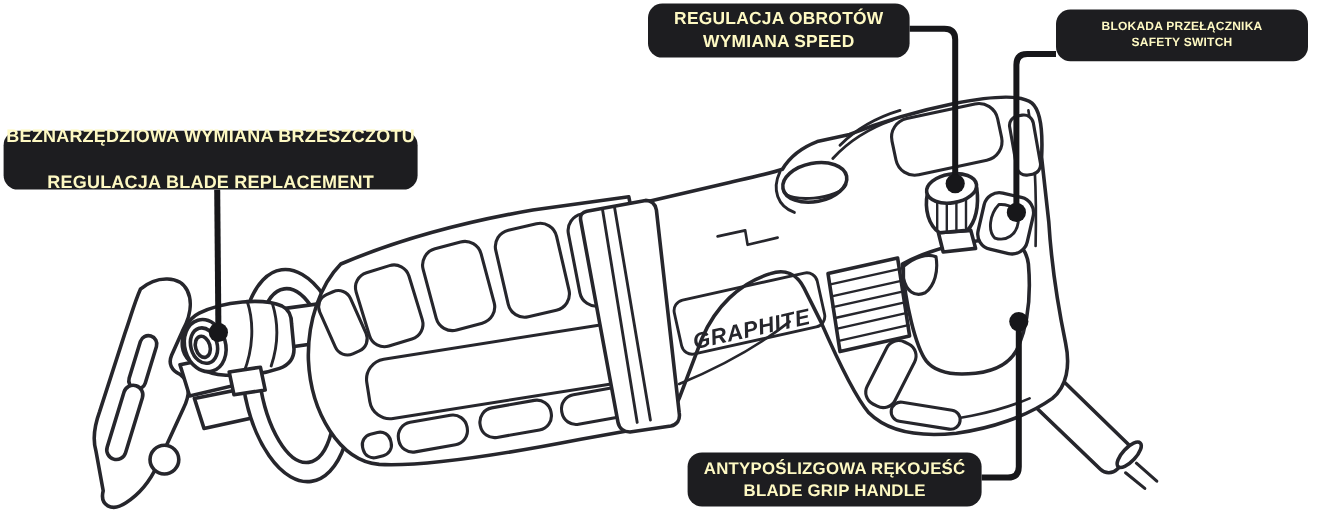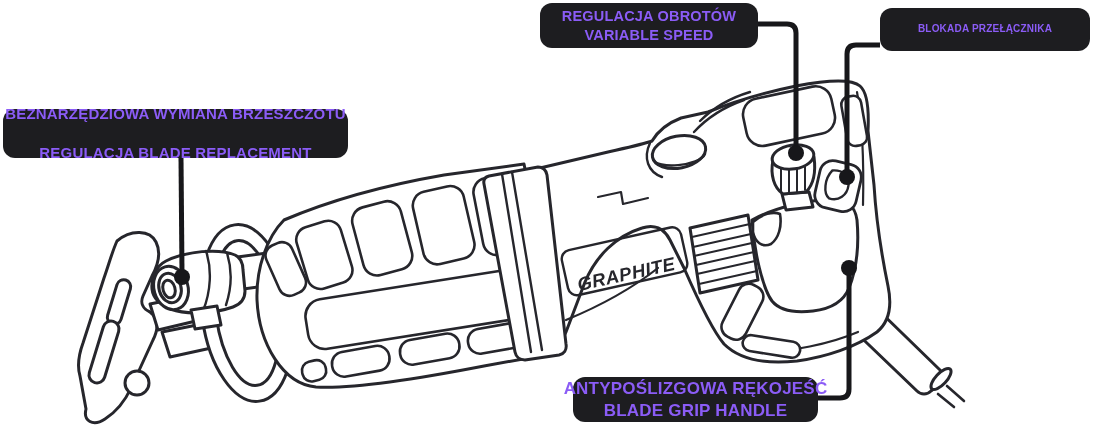--- a/index.html
+++ b/index.html
@@ -3,29 +3,29 @@
 <meta charset="utf-8">
 <style>
   html,body{margin:0;padding:0;}
   body{
     width:1100px;height:432px;position:relative;overflow:hidden;
     background:#ffffff;font-family:"Liberation Sans",sans-serif;
   }
   .stage{position:absolute;inset:0;}
   svg.layer{position:absolute;left:0;top:0;}
   .callout{
-    position:absolute;background:#1d1d20;color:#8b5cf6;border-radius:12px;
+    position:absolute;background:#1d1d20;color:#fef9c3;border-radius:12px;
     display:flex;flex-direction:column;align-items:center;justify-content:center;
     text-align:center;font-weight:700;line-height:1.26;letter-spacing:.2px;z-index:3;
   }
   .callout span{display:block;white-space:nowrap;}
   #co-speed {left:540px;top:3px;  width:218px;height:45px;font-size:14.5px;}
   #co-safety{left:880px;top:8px; width:210px;height:43px;font-size:10px;}
   #co-blade {left:3px;  top:109px;width:345px;height:49px;font-size:15px;gap:20px;}
-  #co-grip  {left:573px;top:377px;width:245px;height:45px;font-size:17px;}
+  #co-grip  {left:573px;top:377px;width:245px;height:45px;font-size:14px;}
 </style>
 </head>
 <body>
 
 <div class="stage">
 
   <svg class="layer" width="1100" height="432" viewBox="0 0 1100 432">
     <g stroke="#26262c" fill="#ffffff" stroke-width="3" stroke-linejoin="round" stroke-linecap="round">
 
       <g>
@@ -139,25 +139,26 @@
     <g fill="#17171a" stroke="none">
       <circle cx="796" cy="153" r="8"></circle>
       <circle cx="847" cy="177" r="8"></circle>
       <circle cx="182" cy="277" r="8"></circle>
       <circle cx="849" cy="268" r="8"></circle>
     </g>
   </svg>
 
   <div class="callout" id="co-speed">
     <span>REGULACJA OBROTÓW</span>
-    <span>VARIABLE SPEED</span>
+    <span>WYMIANA SPEED</span>
   </div>
 
   <div class="callout" id="co-safety">
     <span>BLOKADA PRZEŁĄCZNIKA</span>
+    <span>SAFETY SWITCH</span>
   </div>
 
   <div class="callout" id="co-blade">
     <span>BEZNARZĘDZIOWA WYMIANA BRZESZCZOTU</span>
     <span>REGULACJA BLADE REPLACEMENT</span>
   </div>
 
   <div class="callout" id="co-grip">
     <span>ANTYPOŚLIZGOWA RĘKOJEŚĆ</span>
     <span>BLADE GRIP HANDLE</span>

